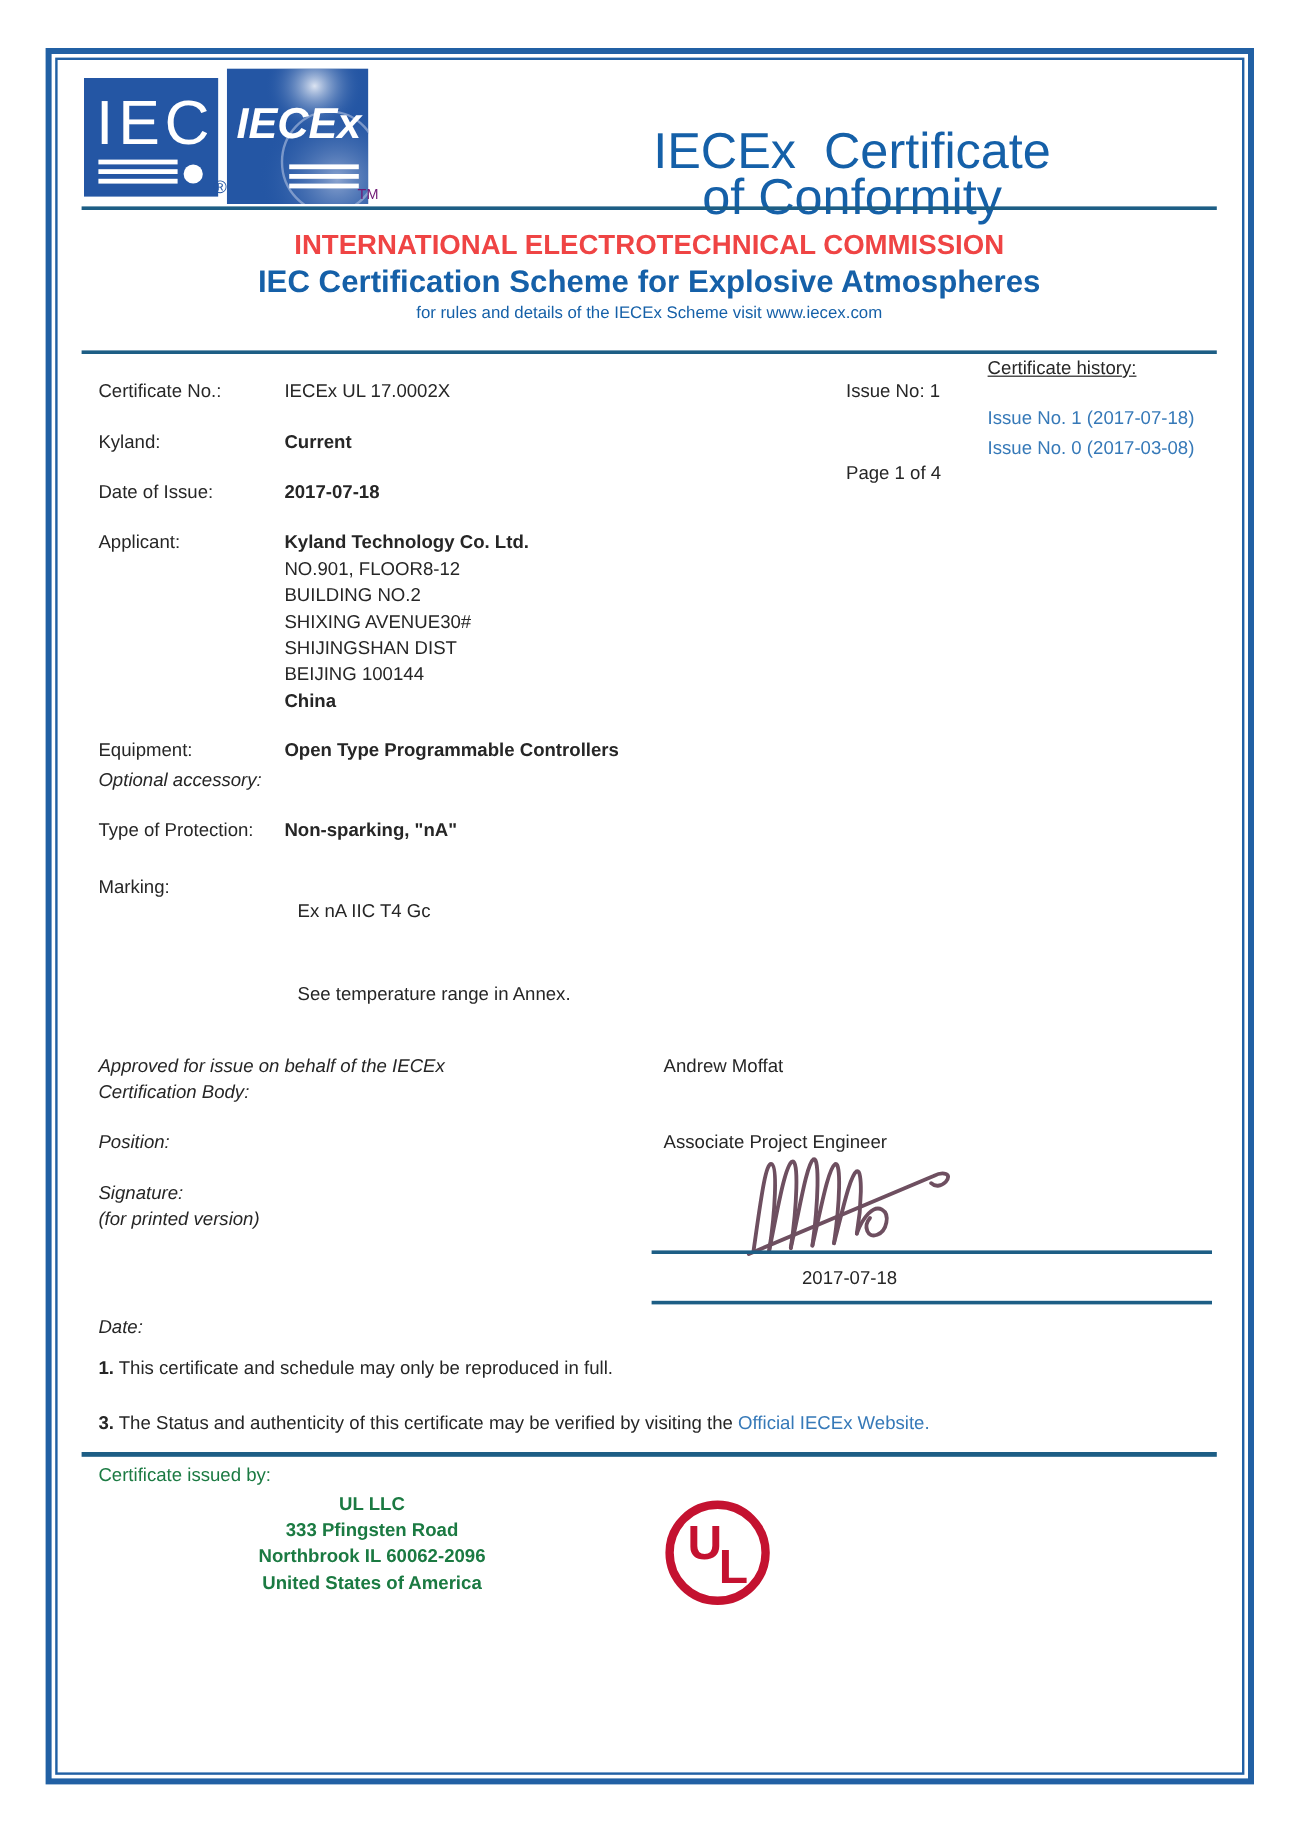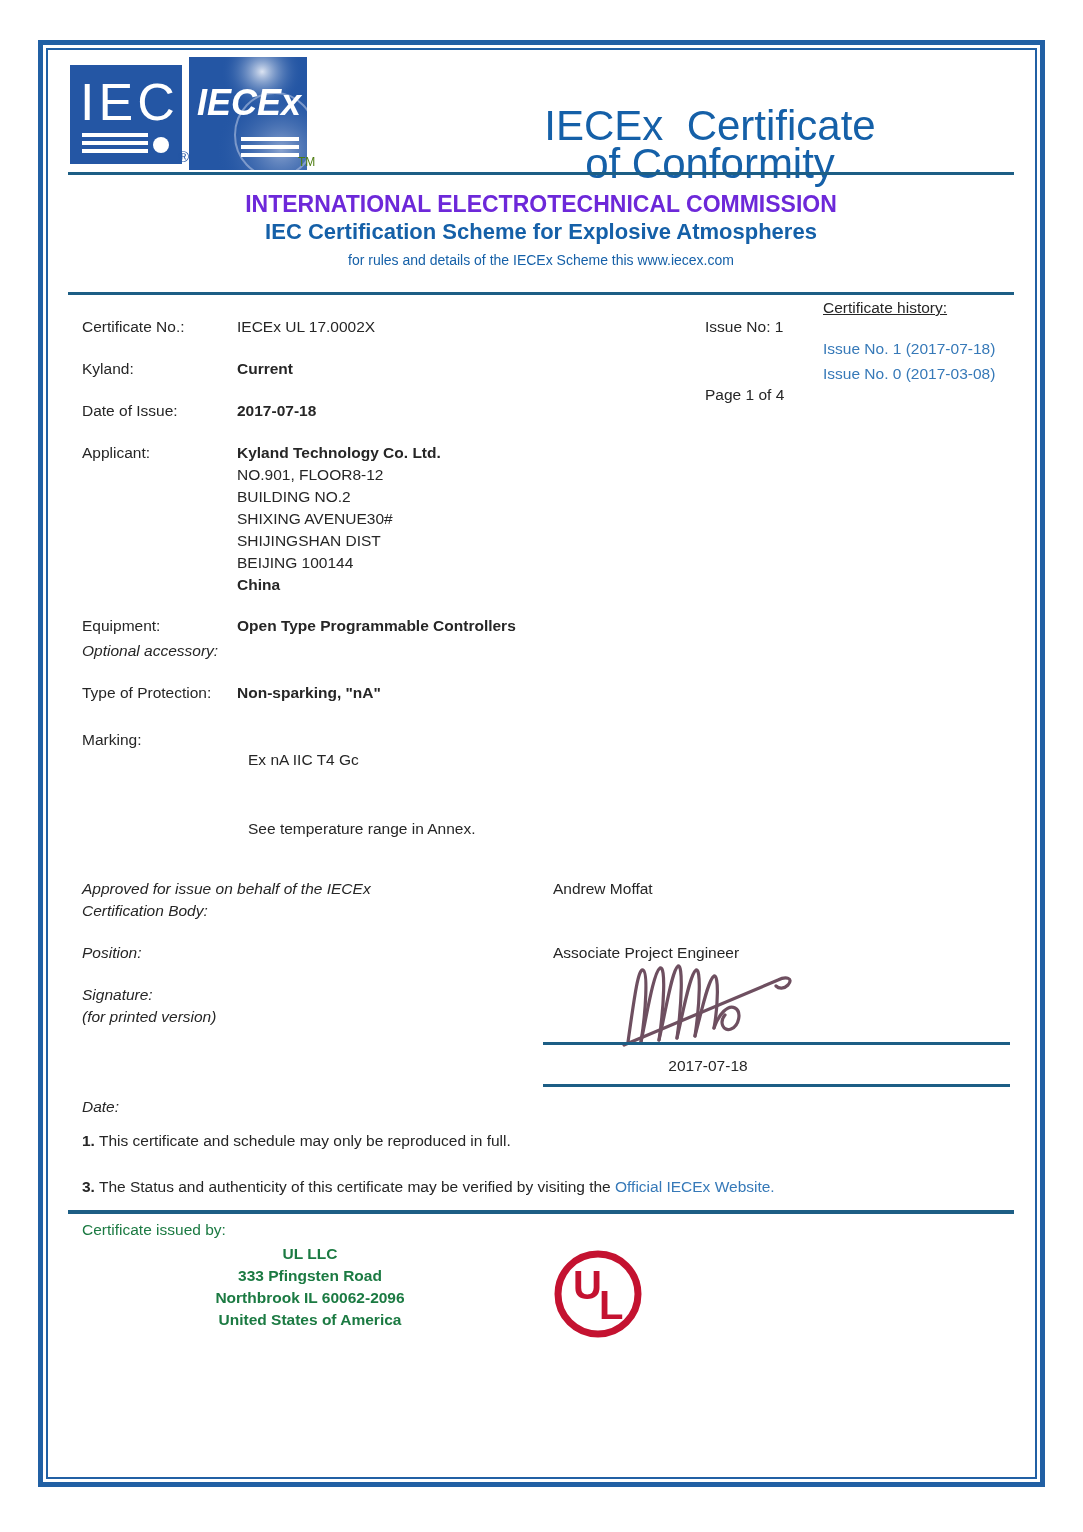--- a/index.html
+++ b/index.html
@@ -11,22 +11,22 @@
   .frame{position:absolute; left:38px; top:40px; width:997px; height:1437px; border:5px solid #2160a4;}
   .frame-inner{position:absolute; inset:3px; border:2px solid #2160a4;}
   .rule{position:absolute; background:#1d5e85;}
   .link{color:#3679b8; cursor:pointer;}
   .green{color:#1b7a42;}
   .b{font-weight:bold;}
   .it{font-style:italic;}
   .body-txt{font-size:15.5px;}
   .center{text-align:center; white-space:pre;}
   .title{font-size:42px; letter-spacing:0px; color:#1560a8;}
-  .org1{font-size:23px; font-weight:bold; color:#6d28d9;}
-  .org2{font-size:22px; font-weight:bold; color:#1560a8;}
+  .org1{font-size:23px; font-weight:bold; color:#ef4444;}
+  .org2{font-size:26px; font-weight:bold; color:#1560a8;}
   .org3{font-size:14px; color:#1560a8;}
   .u{text-decoration:underline;}
 </style>
 </head>
 <body>
 
 <div id="page">
 
   <div class="frame">
     <div class="frame-inner"></div>
@@ -55,30 +55,30 @@
     </defs>
     <rect x="0" y="0" width="118" height="113" fill="#2456a4"></rect>
     <rect x="0" y="0" width="118" height="113" fill="url(#glowTop)"></rect>
     <rect x="0" y="0" width="118" height="113" fill="url(#glowBottom)"></rect>
     <ellipse cx="86" cy="78" rx="40" ry="42" fill="none" stroke="#9db2d8" stroke-width="2" opacity="0.7"></ellipse>
     <text x="8" y="58" fill="#ffffff" font-family="Liberation Sans, sans-serif" font-size="36" font-weight="bold" font-style="italic">IECEx</text>
     <rect x="52" y="80" width="58" height="4" fill="#ffffff"></rect>
     <rect x="52" y="88" width="58" height="4" fill="#ffffff"></rect>
     <rect x="52" y="96" width="58" height="4" fill="#ffffff"></rect>
   </svg>
-  <div class="abs" style="left:298px; top:155px; font-size:12px; color:#4d7c0f;">TM</div>
+  <div class="abs" style="left:298px; top:155px; font-size:12px; color:#701a75;">TM</div>
 
   <div class="abs center title" style="left:420px; top:60px; width:580px;margin-top:42px;">IECEx  Certificate</div>
   <div class="abs center title" style="left:420px; top:128px; width:580px;margin-top:12px;">of Conformity</div>
 
   <div class="rule" style="left:68px; top:172px; width:946px; height:3px;"></div>
 
   <div class="abs center org1" style="left:68px; top:191px; width:946px;">INTERNATIONAL ELECTROTECHNICAL COMMISSION</div>
   <div class="abs center org2" style="left:68px; top:219px; width:946px;">IEC Certification Scheme for Explosive Atmospheres</div>
-  <div class="abs center org3" style="left:68px; top:252px; width:946px;">for rules and details of the IECEx Scheme this www.iecex.com</div>
+  <div class="abs center org3" style="left:68px; top:252px; width:946px;">for rules and details of the IECEx Scheme visit www.iecex.com</div>
 
   <div class="rule" style="left:68px; top:292px; width:946px; height:3px;"></div>
 
   <div class="abs body-txt" style="left:82px; top:318px;">Certificate No.:</div>
   <div class="abs body-txt" style="left:237px; top:318px;">IECEx UL 17.0002X</div>
   <div class="abs body-txt" style="left:705px; top:318px;">Issue No: 1</div>
   <div class="abs body-txt u" style="left:823px; top:299px;">Certificate history:</div>
   <div class="abs body-txt link" style="left:823px; top:340px;">Issue No. 1 (2017-07-18)</div>
   <div class="abs body-txt link" style="left:823px; top:365px;">Issue No. 0 (2017-03-08)</div>
 

